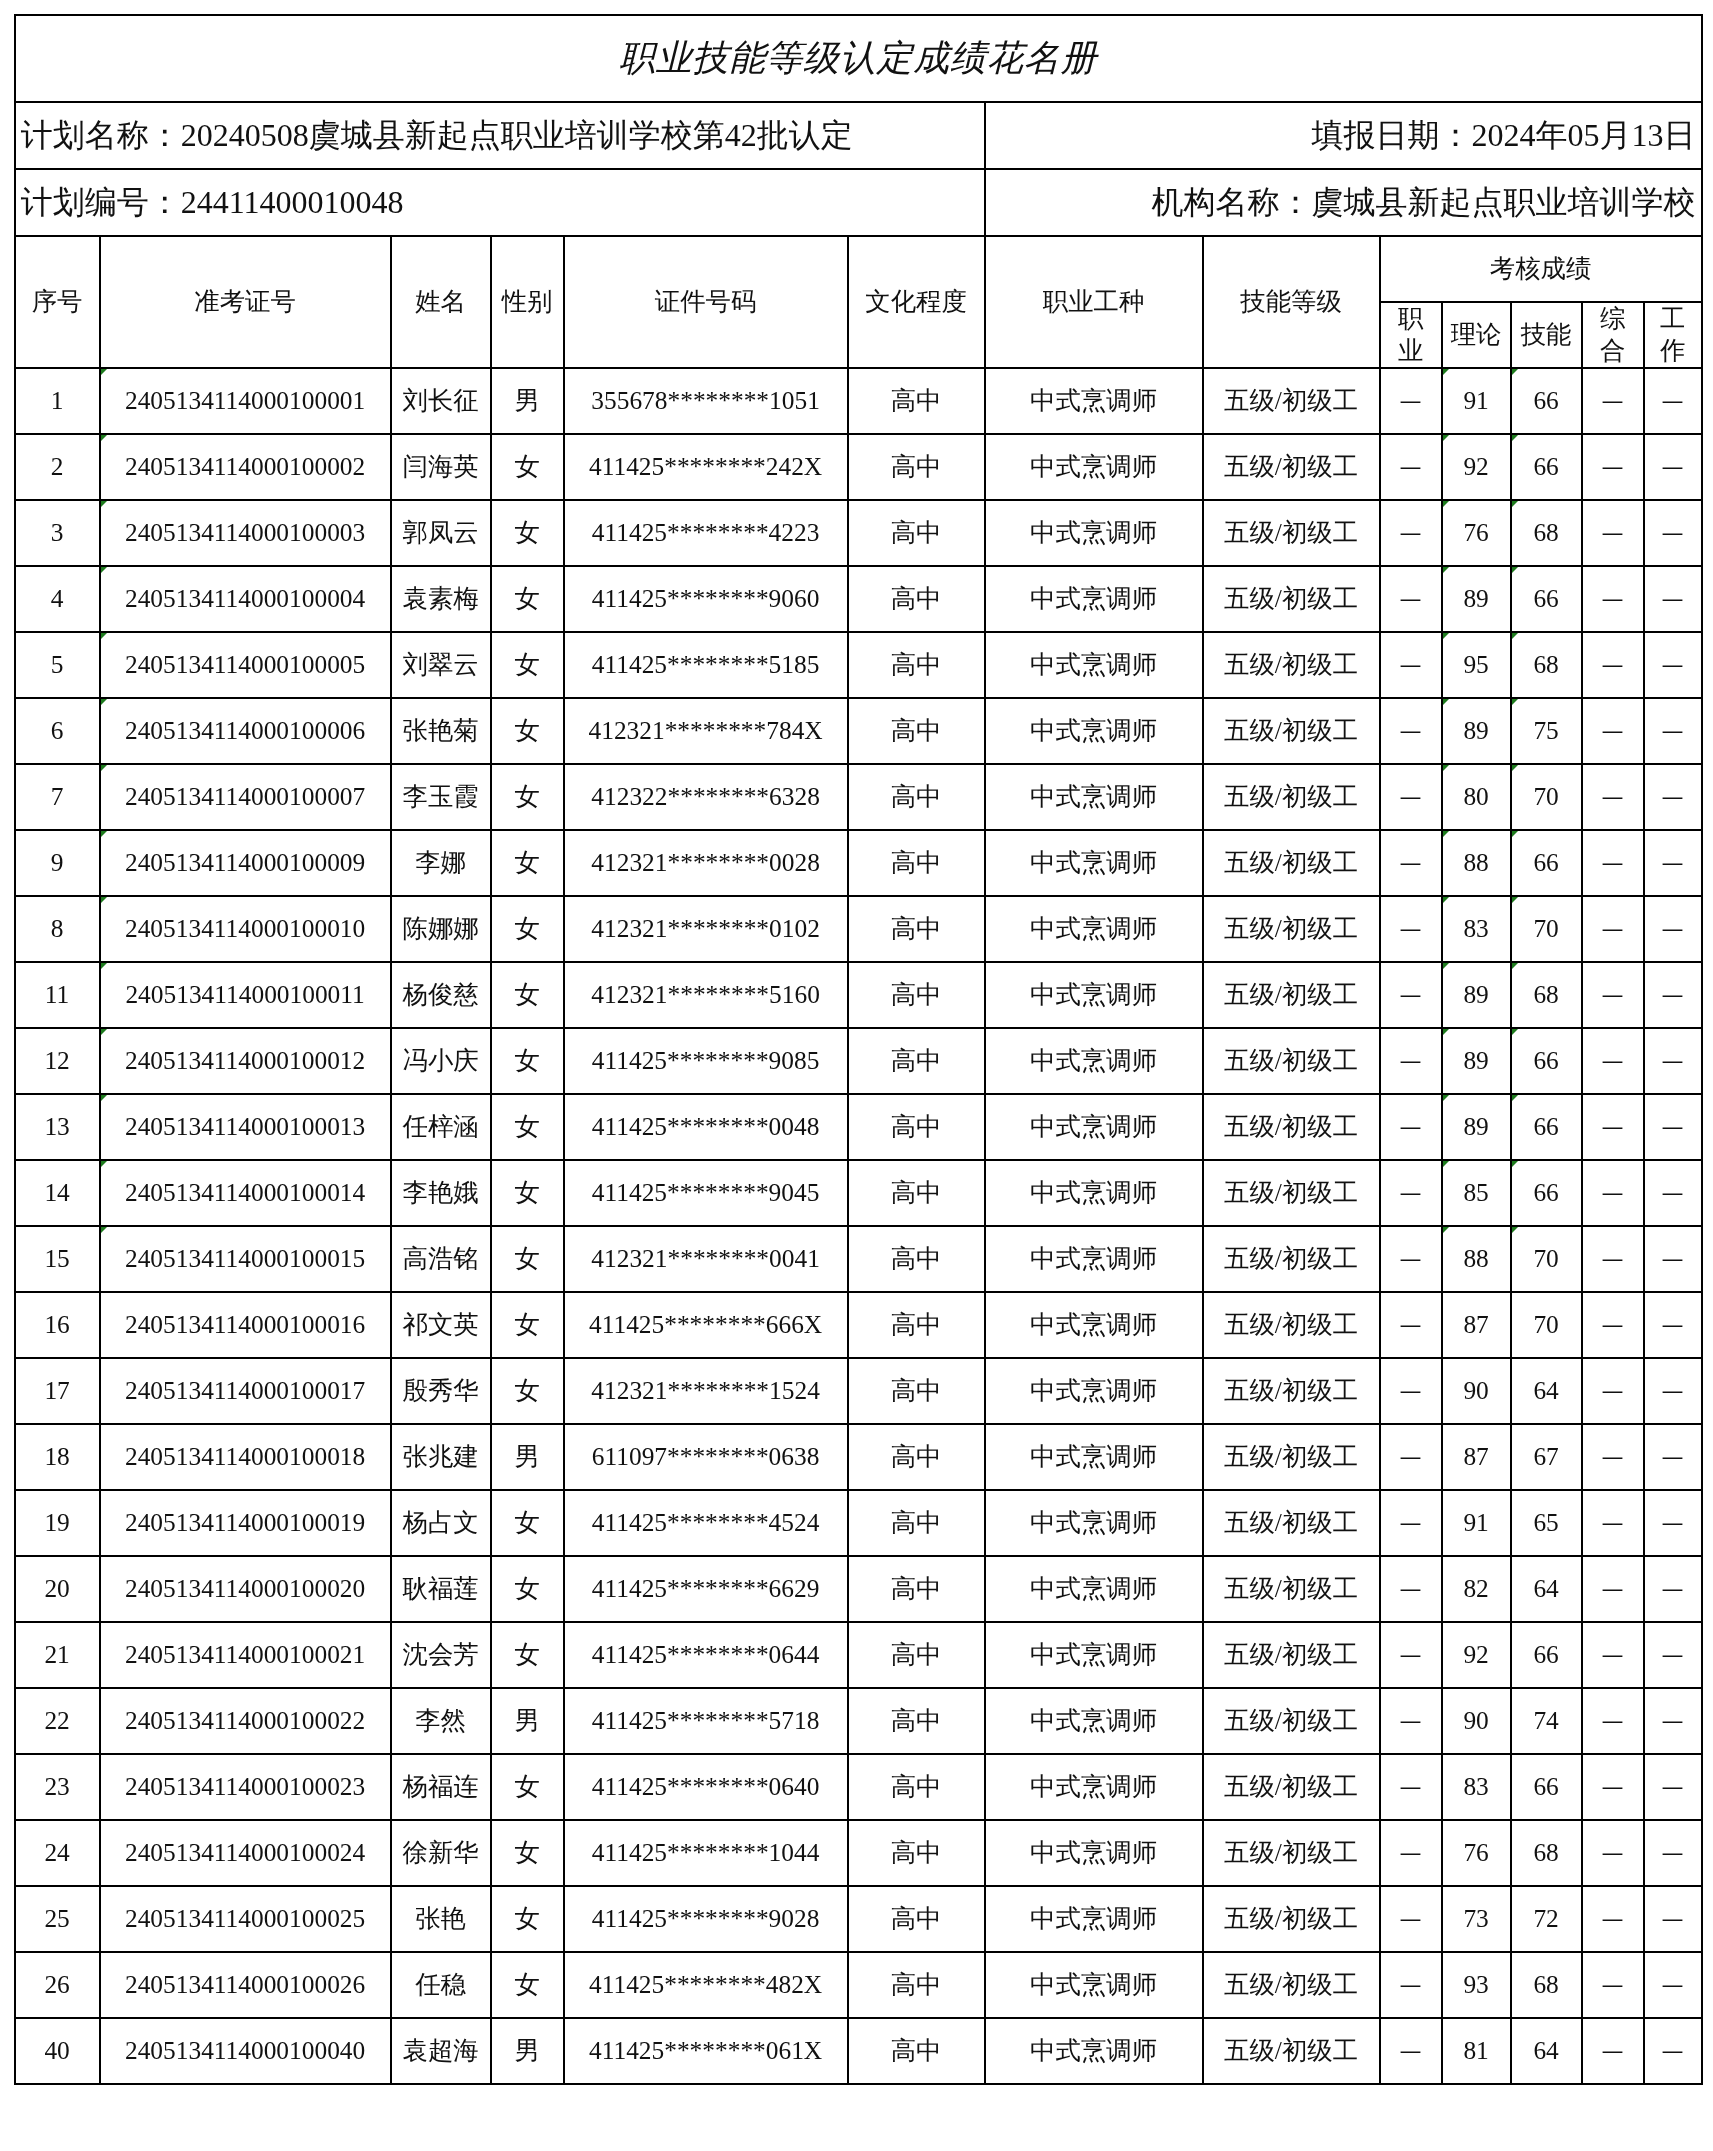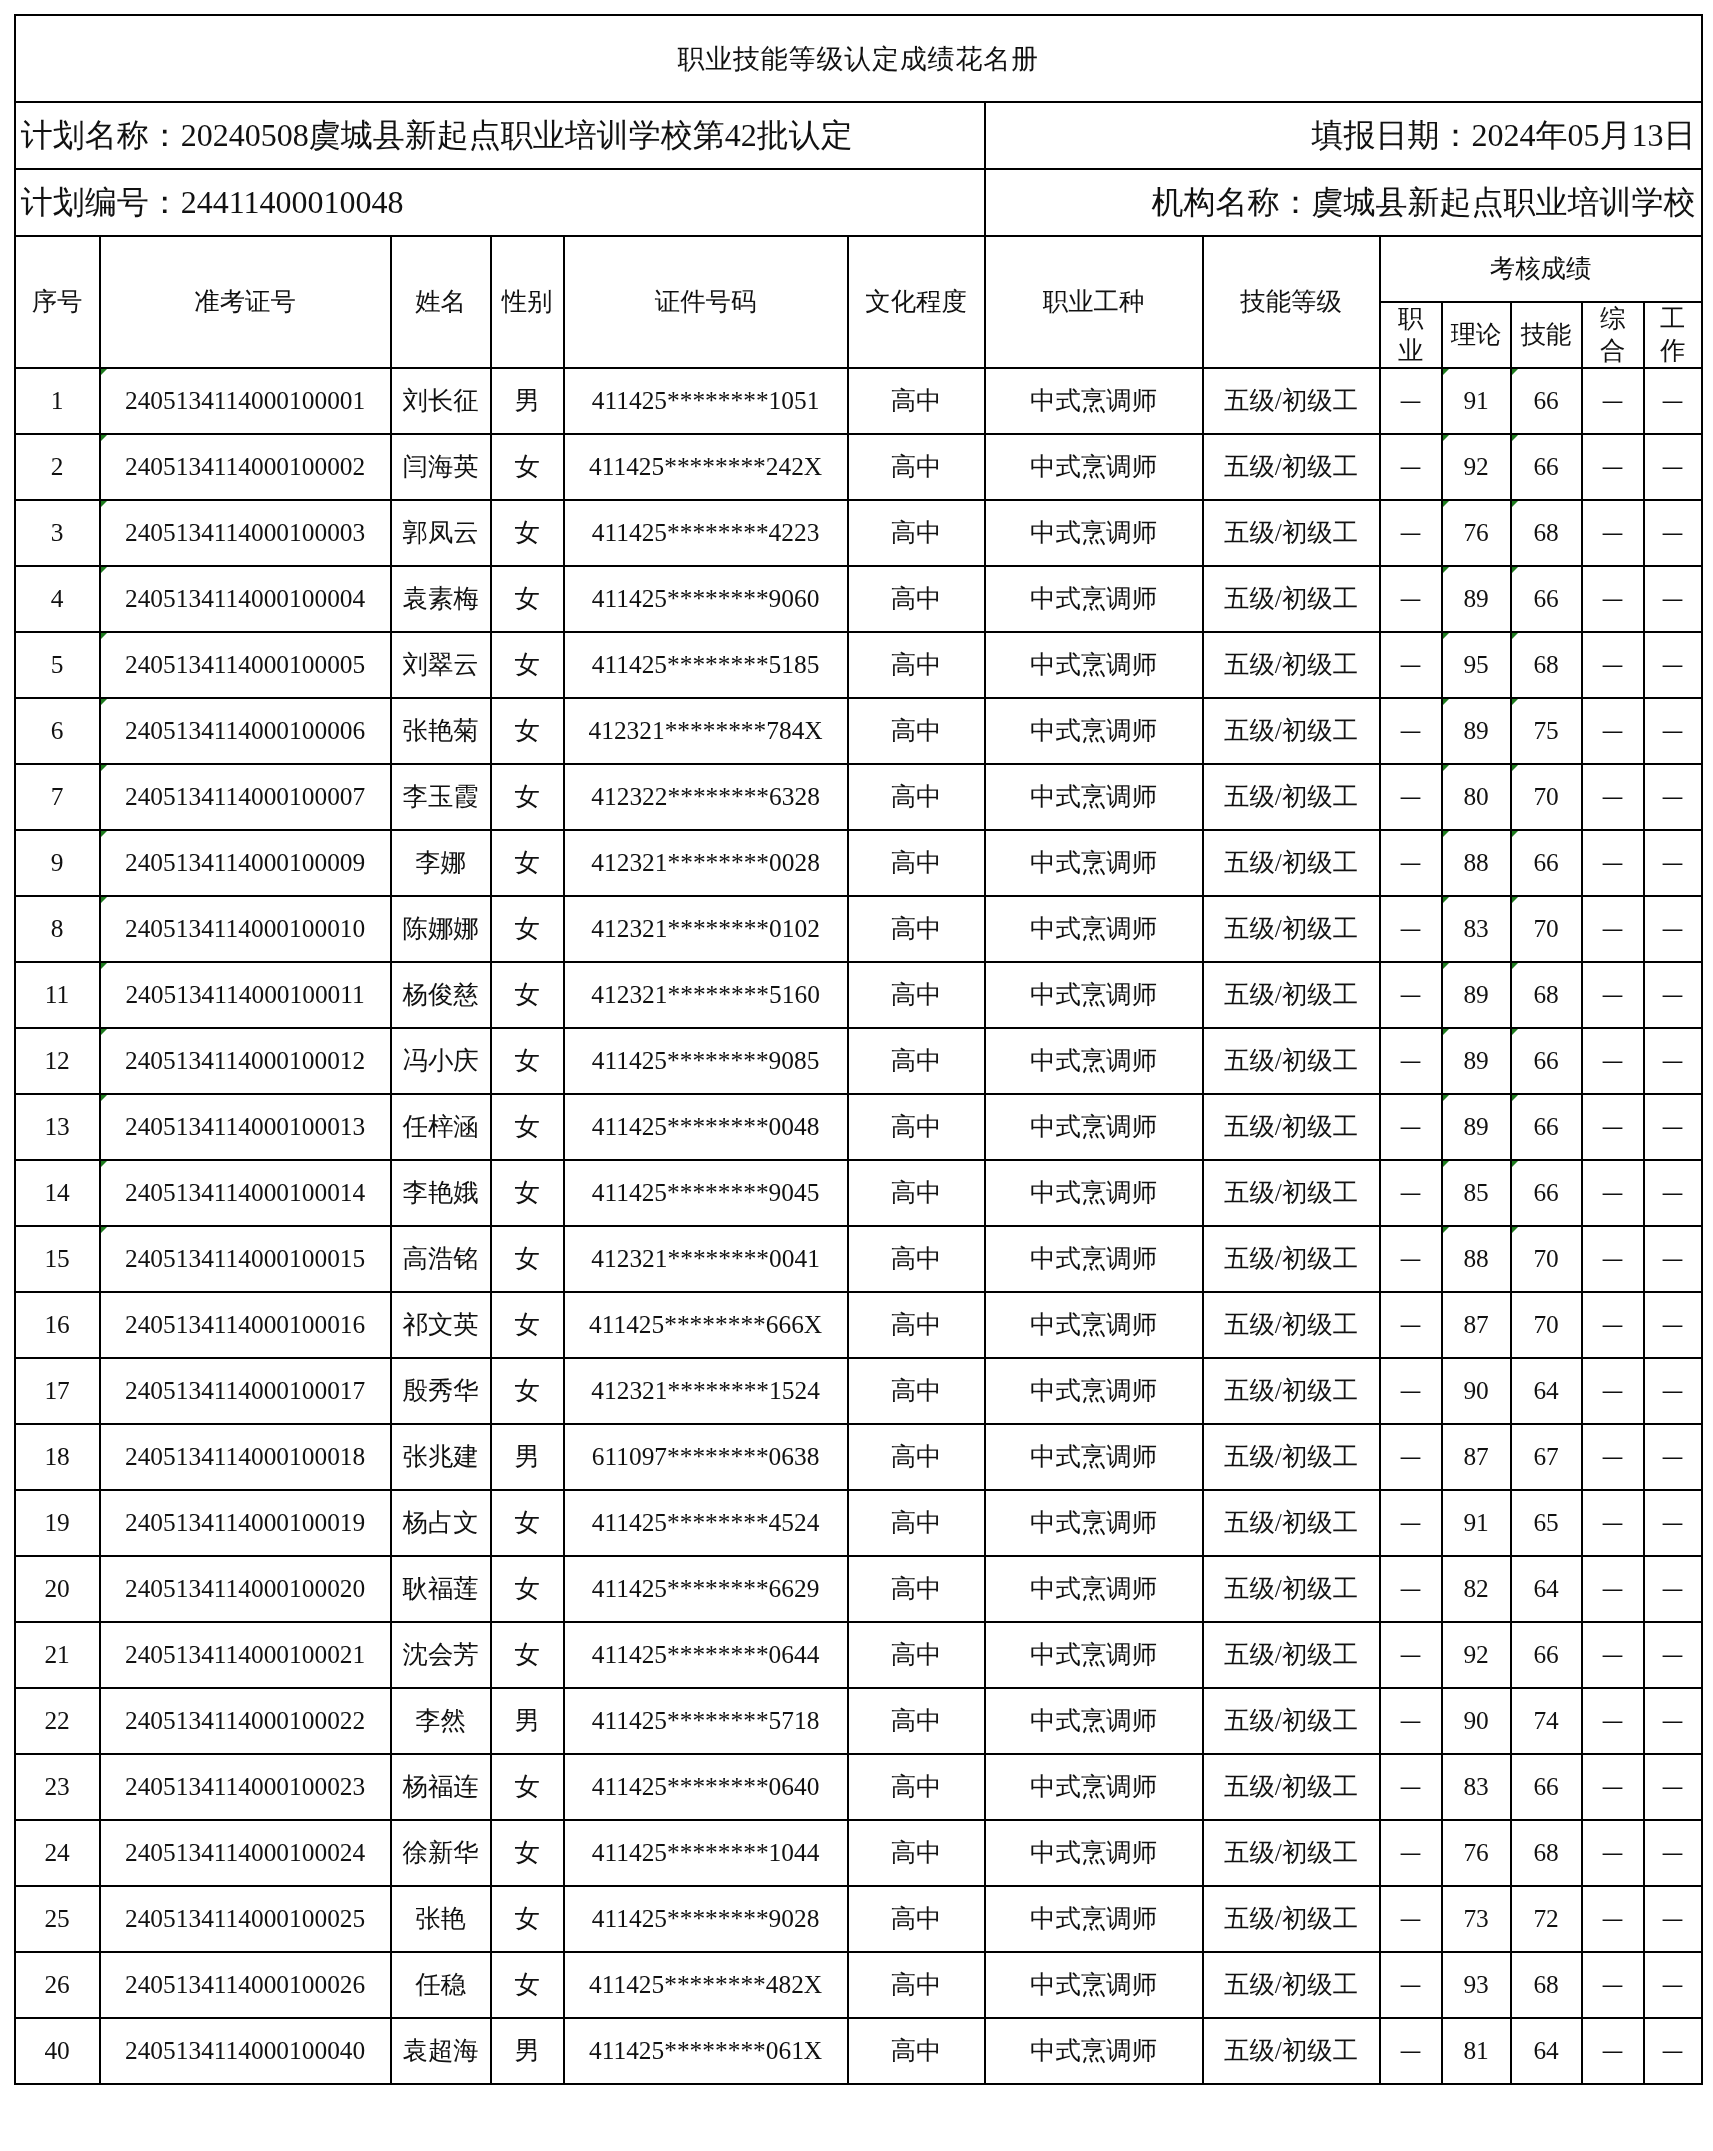--- a/index.html
+++ b/index.html
@@ -4,21 +4,21 @@
 <style>
   html, body { margin: 0; padding: 0; background: #ffffff; }
   body { width: 1714px; height: 2151px; position: relative; overflow: hidden;
          font-family: "Liberation Serif", "DejaVu Serif", serif; color: #111; }
   .sheet { position: absolute; left: 13.6px; top: 13.6px; width: 1687px; }
   table { border-collapse: collapse; table-layout: fixed; width: 1687px; }
   td, th { border: 2.5px solid #000; padding: 0; text-align: center; vertical-align: middle;
            font-weight: normal; font-size: 25.4px; line-height: 1.15; position: relative;
            overflow: hidden; white-space: nowrap; }
   .title-cell { height: 85px; font-family: "DejaVu Sans", "Liberation Sans", sans-serif;
-                font-size: 27px; letter-spacing: 0.8px; }
+                font-size: 36px; letter-spacing: 0.8px; font-style: italic; }
   .info-cell { height: 65px; text-align: left; padding-left: 5.1px; font-size: 32px; }
   .info-right { text-align: right; padding-right: 5.1px; padding-left: 8px; }
   .hdr-main { height: 64px; margin-top: 23px; }
   .hdr-sub { height: 64px; font-size: 25.4px; }
   .vert { line-height: 1.25; white-space: normal; }
   .vert span { display: block; }
   tr.data-row td { height: 64px; }
   .tri::before { content: ""; position: absolute; left: 0; top: 0; width: 0; height: 0;
                  border-top: 6.8px solid #1e7b1e; border-right: 6.8px solid transparent; }
   .dash { font-family: "DejaVu Sans", sans-serif; font-size: 22px; }
@@ -82,21 +82,21 @@
             <span>作</span>
           </th>
       </tr>
     </tbody>
     <tbody id="roster-body">
   <tr class="data-row">
     <td>1</td>
     <td class="tri">2405134114000100001</td>
     <td>刘长征</td>
     <td>男</td>
-    <td>411425********1051</td>
+    <td>355678********1051</td>
     <td>高中</td>
     <td>中式烹调师</td>
     <td>五级/初级工</td>
     <td class="dash">—</td>
     <td class="tri">91</td>
     <td class="tri">66</td>
     <td class="dash">—</td>
     <td class="dash">—</td>
   </tr>
 

